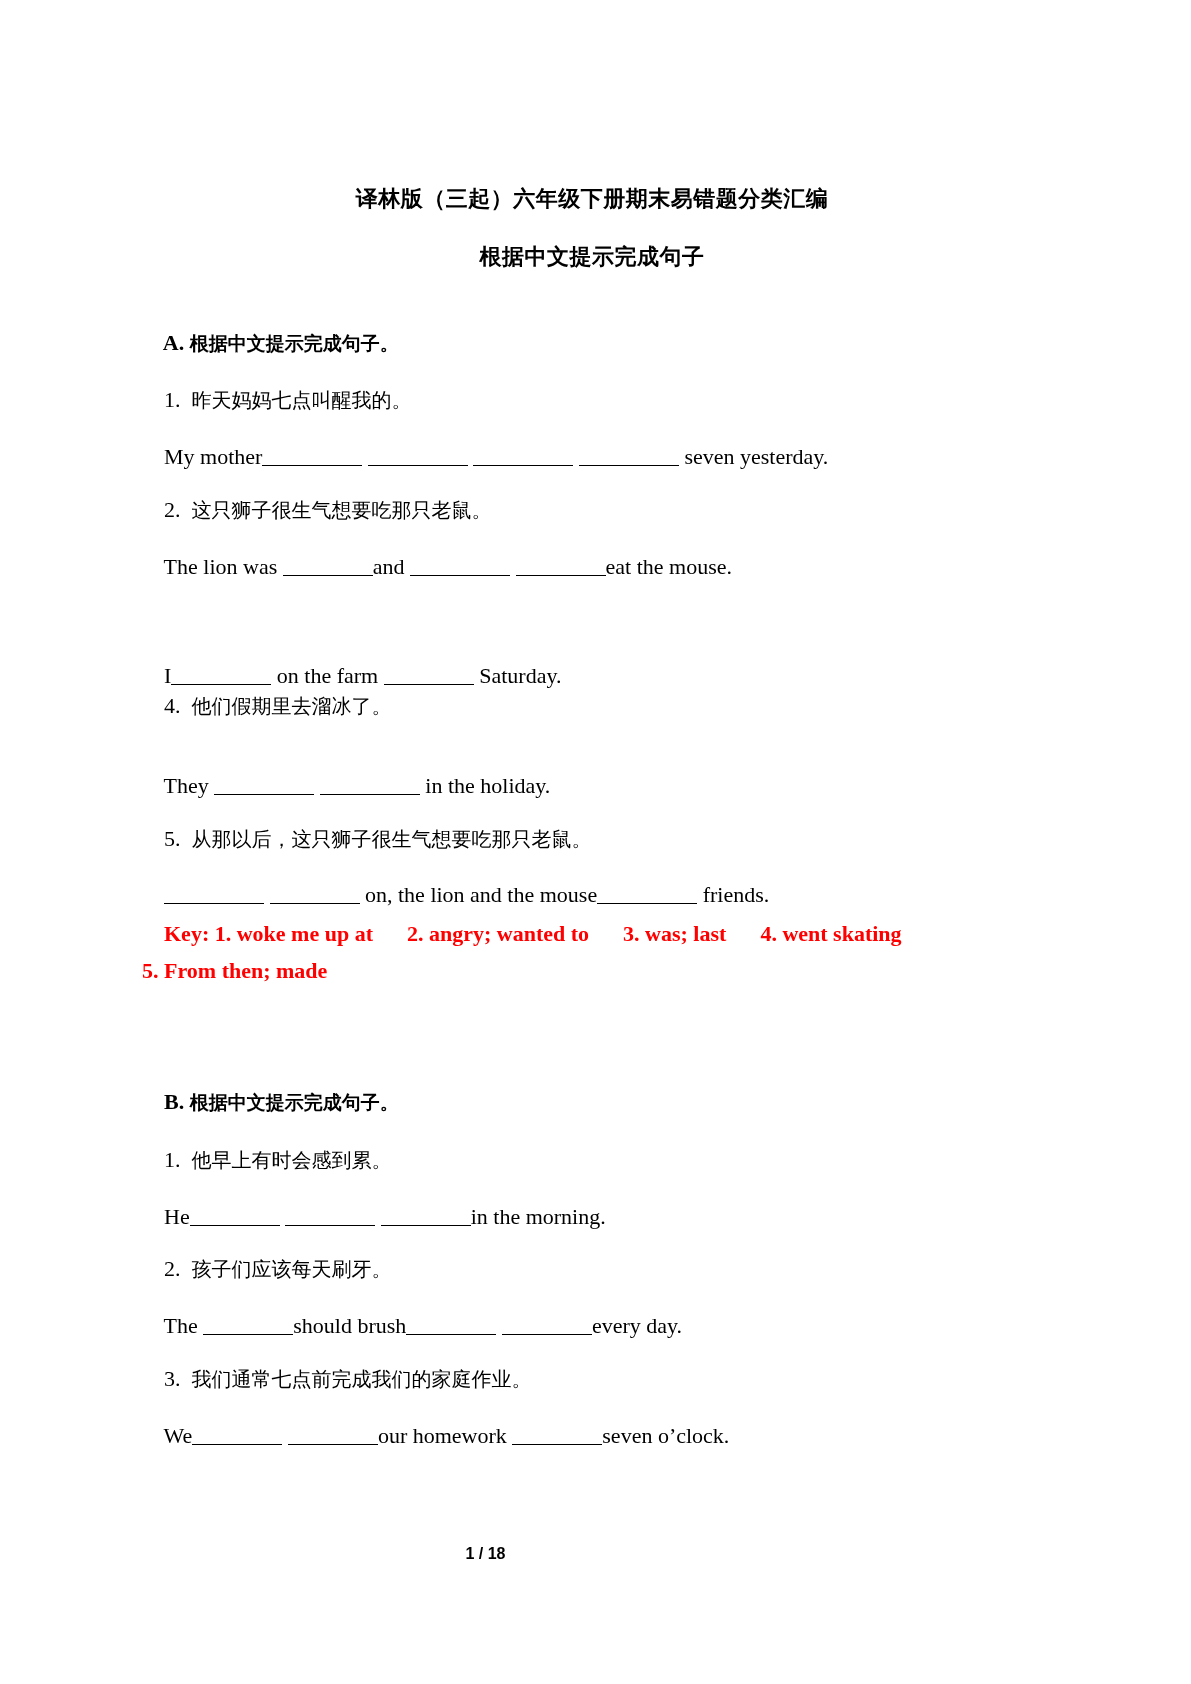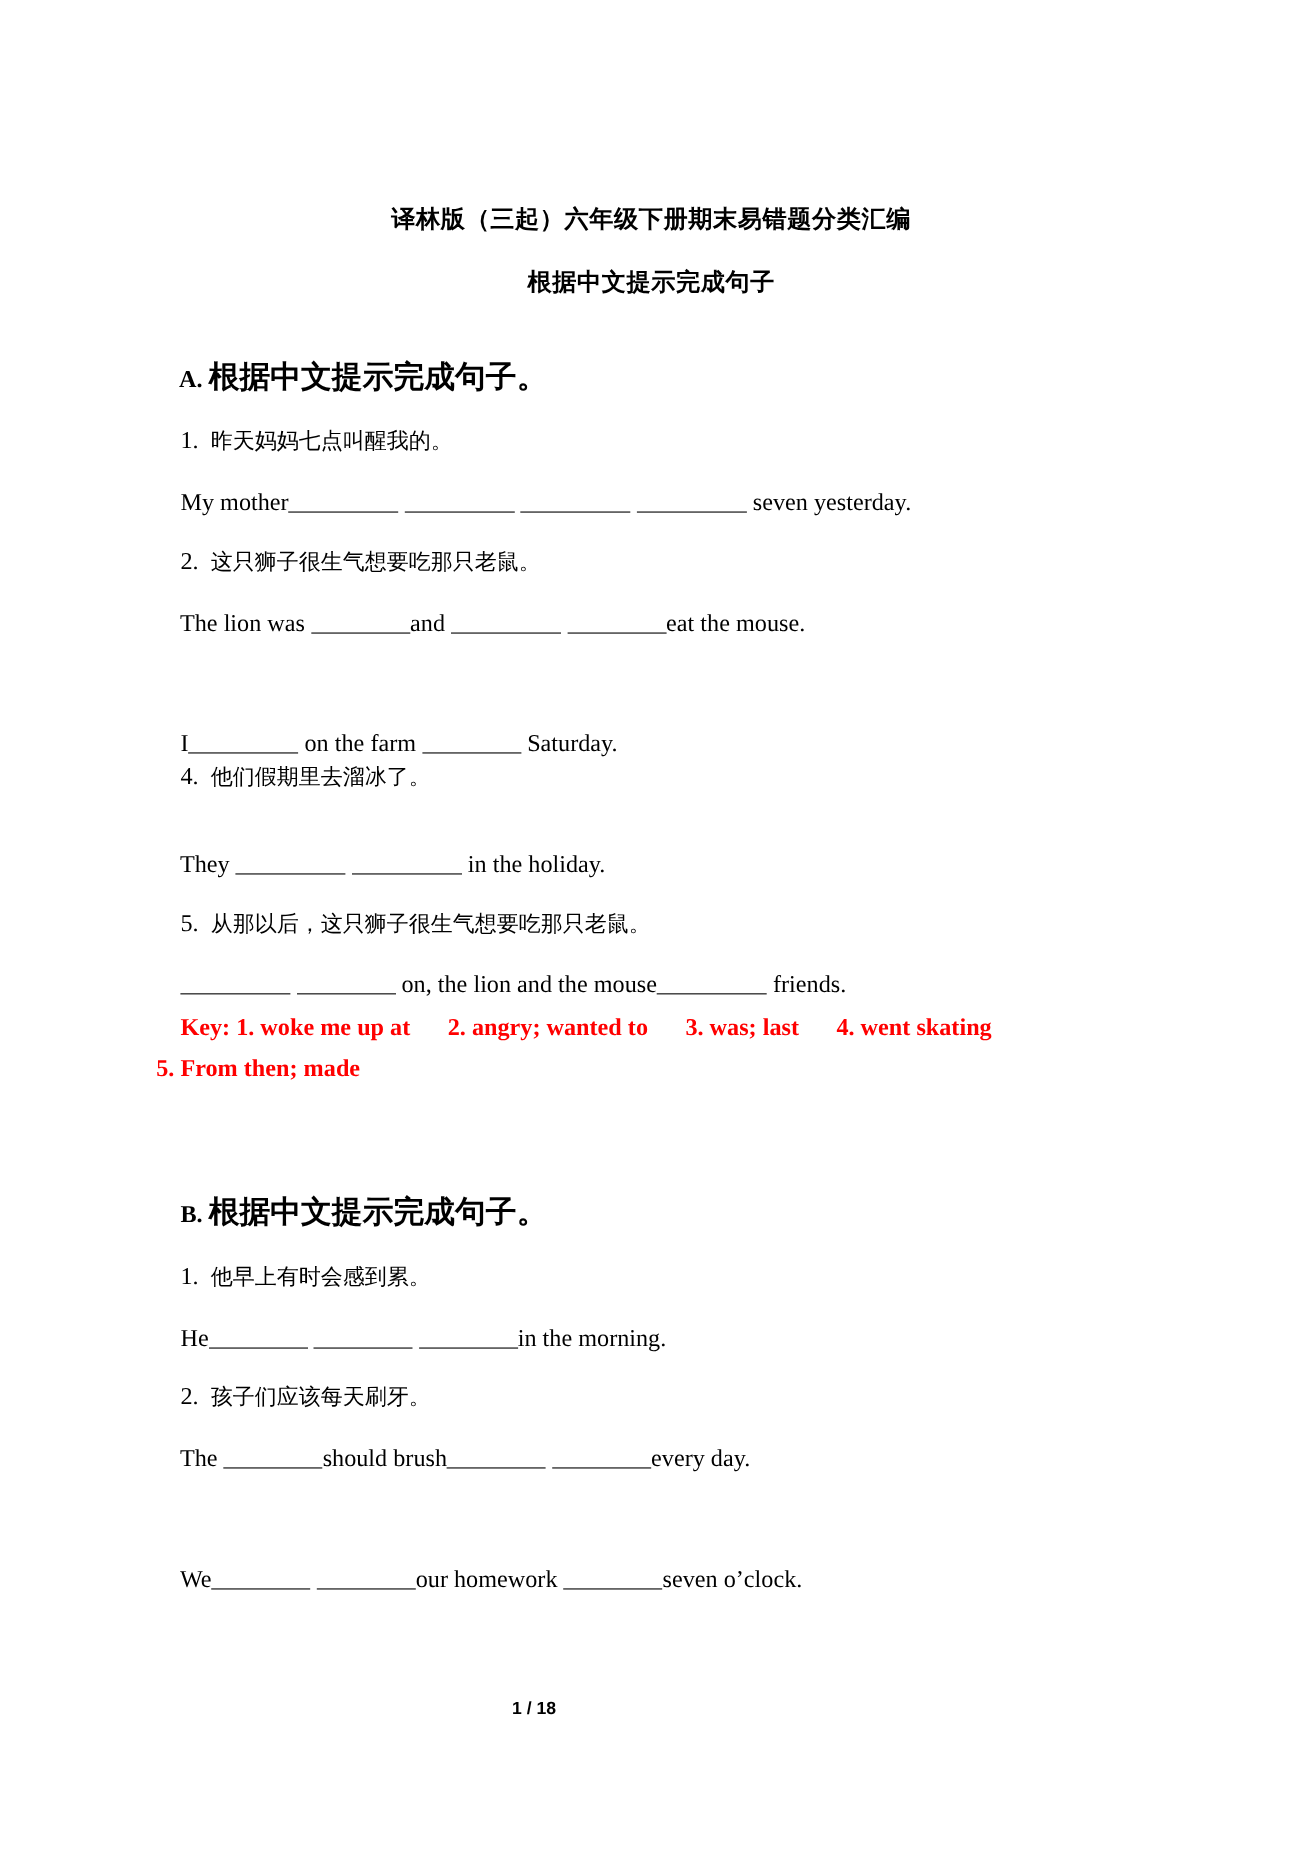--- a/index.html
+++ b/index.html
@@ -37,21 +37,21 @@
       font-size: 22px;
       white-space: pre;
       line-height: 28px;
     }
     .section-heading {
       font-weight: bold;
     }
     .section-heading .cn {
       font-family: "DejaVu Sans", "Liberation Sans", sans-serif;
       font-weight: bold;
-      font-size: 28px;
+      font-size: 19px;
     }
     .prompt .cn {
       font-family: Liberation Mono, monospace;
       font-size: 20px;
     }
     .key {
       font-weight: bold;
       color: #ff0000;
       font-size: 22px;
     }
@@ -134,18 +134,21 @@
     <span>He</span><span class="blank" style="width:90px"></span><span> </span><span class="blank" style="width:90px"></span><span> </span><span class="blank" style="width:90px"></span><span>in the morning.</span>
   </div>
 
   <div class="line prompt" style="top:1227px;">
     <span>2.</span>&nbsp;&nbsp;<span class="cn">孩子们应该每天刷牙。</span>
   </div>
   <div class="line" style="top:1284px;">
     <span>The </span><span class="blank" style="width:90px"></span><span>should brush</span><span class="blank" style="width:90px"></span><span> </span><span class="blank" style="width:90px"></span><span>every day.</span>
   </div>
 
+  <div class="line prompt" style="top:1337px;">
+    <span>3.</span>&nbsp;&nbsp;<span class="cn">我们通常七点前完成我们的家庭作业。</span>
+  </div>
   <div class="line" style="top:1394px;">
     <span>We</span><span class="blank" style="width:90px"></span><span> </span><span class="blank" style="width:90px"></span><span>our homework </span><span class="blank" style="width:90px"></span><span>seven o’clock.</span>
   </div>
 
   <div class="footer">1 / 18</div>
 </div>
 
 </body></html>

